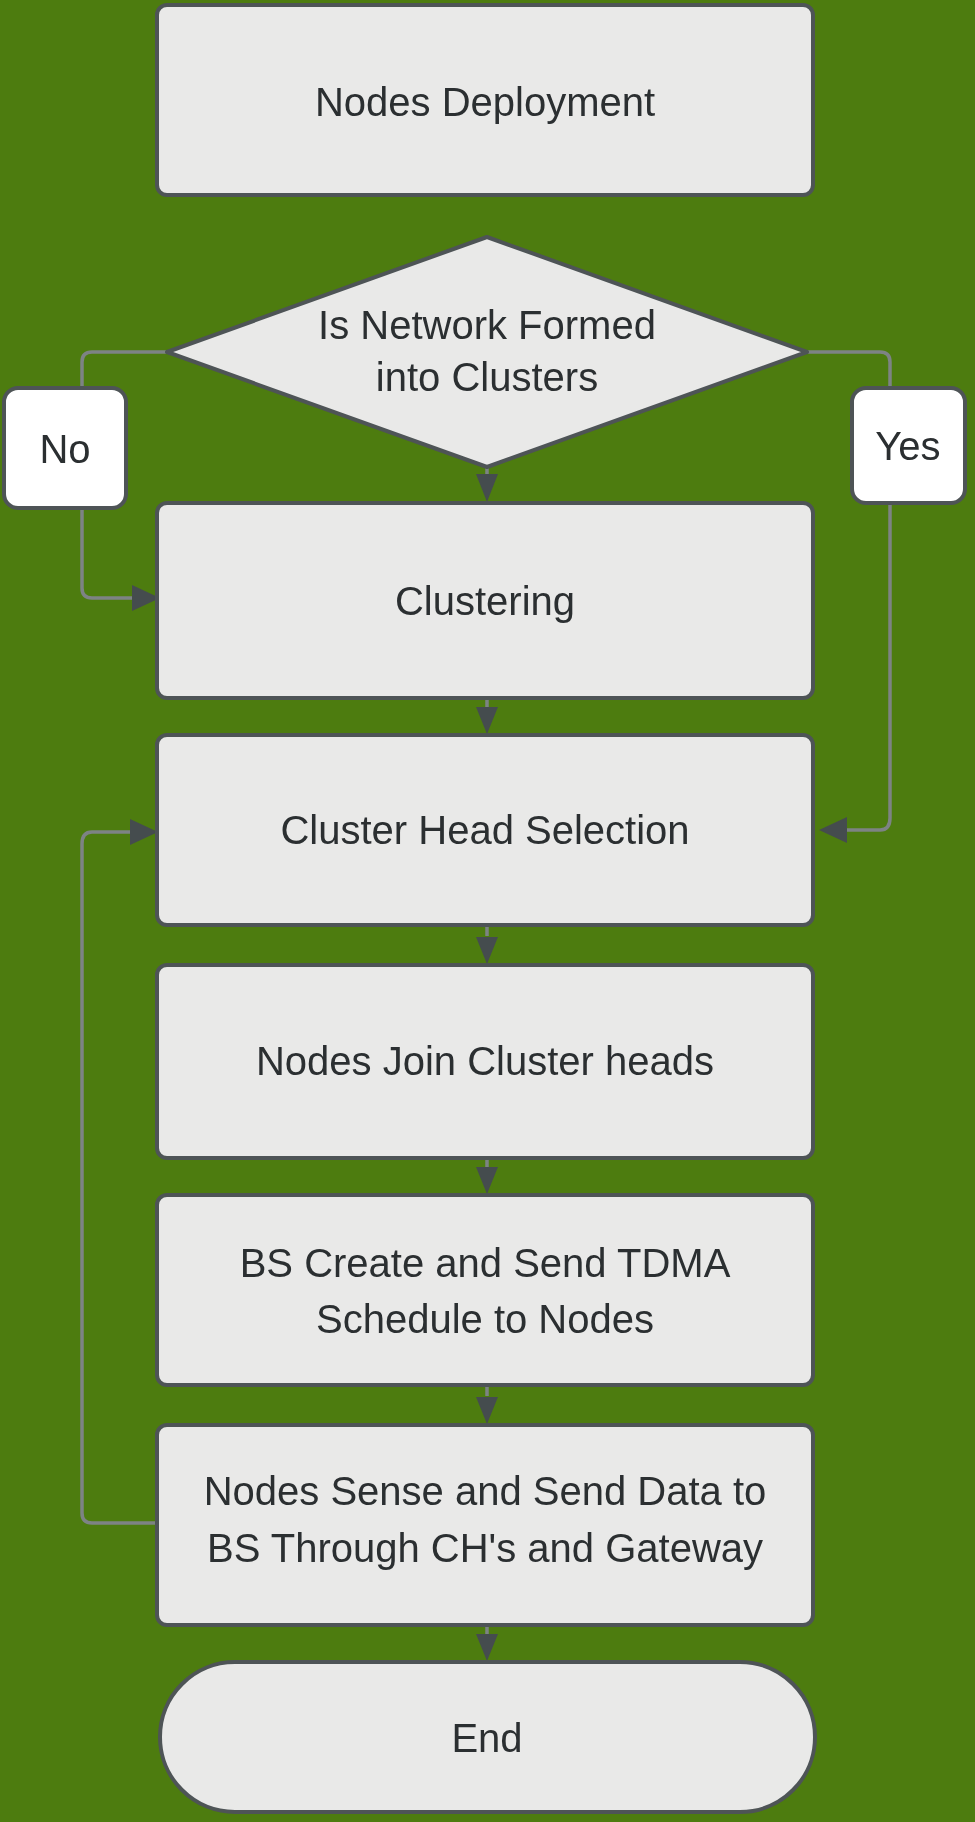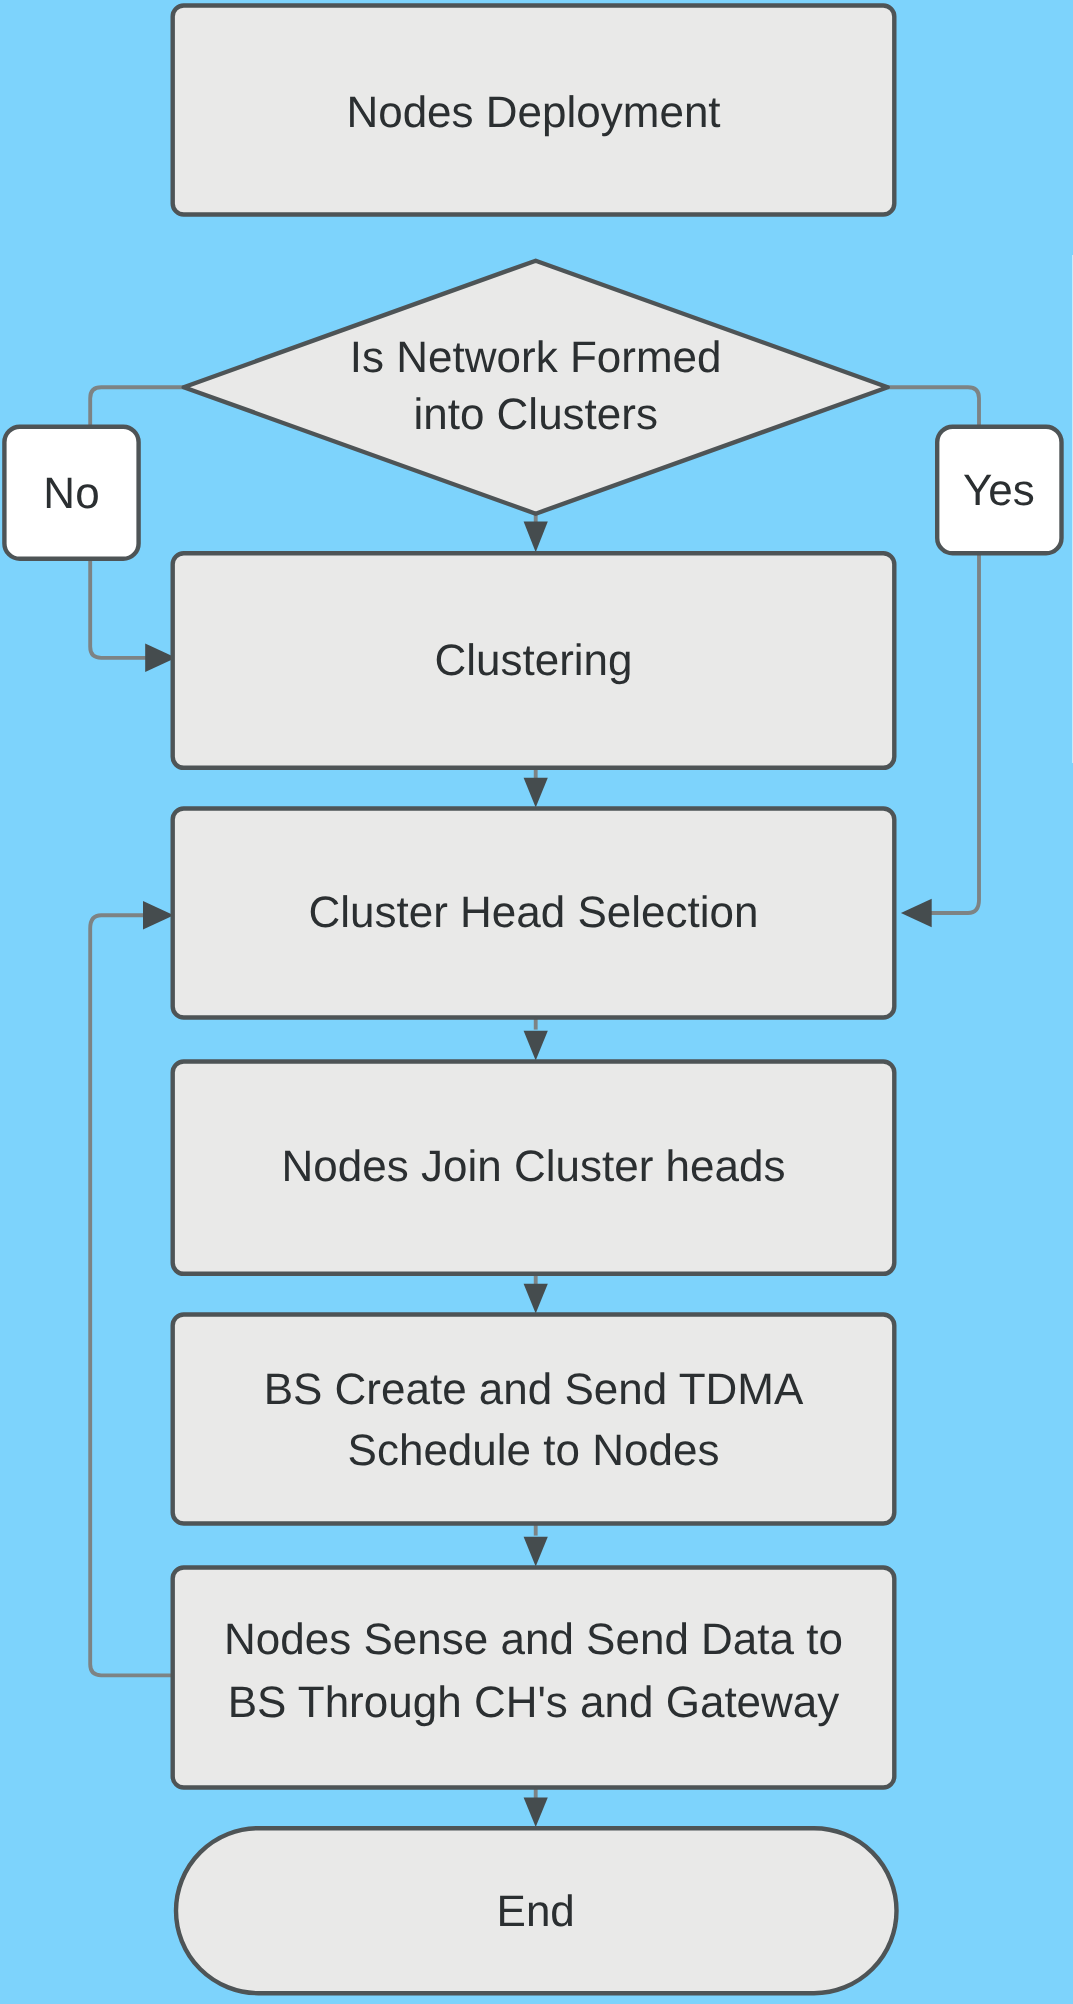--- a/index.html
+++ b/index.html
@@ -4,21 +4,21 @@
 <style>
   html, body {
     margin: 0;
     padding: 0;
     background: #ffffff;
   }
   #canvas {
     position: relative;
     width: 975px;
     height: 1822px;
-    background: #7dd3fc;
+    background: #4d7c0f;
     overflow: hidden;
   }
   svg {
     display: block;
   }
   .node-label {
     font-family: "Liberation Sans", sans-serif;
     font-size: 40px;
     fill: #2b2f31;
     text-anchor: middle;

